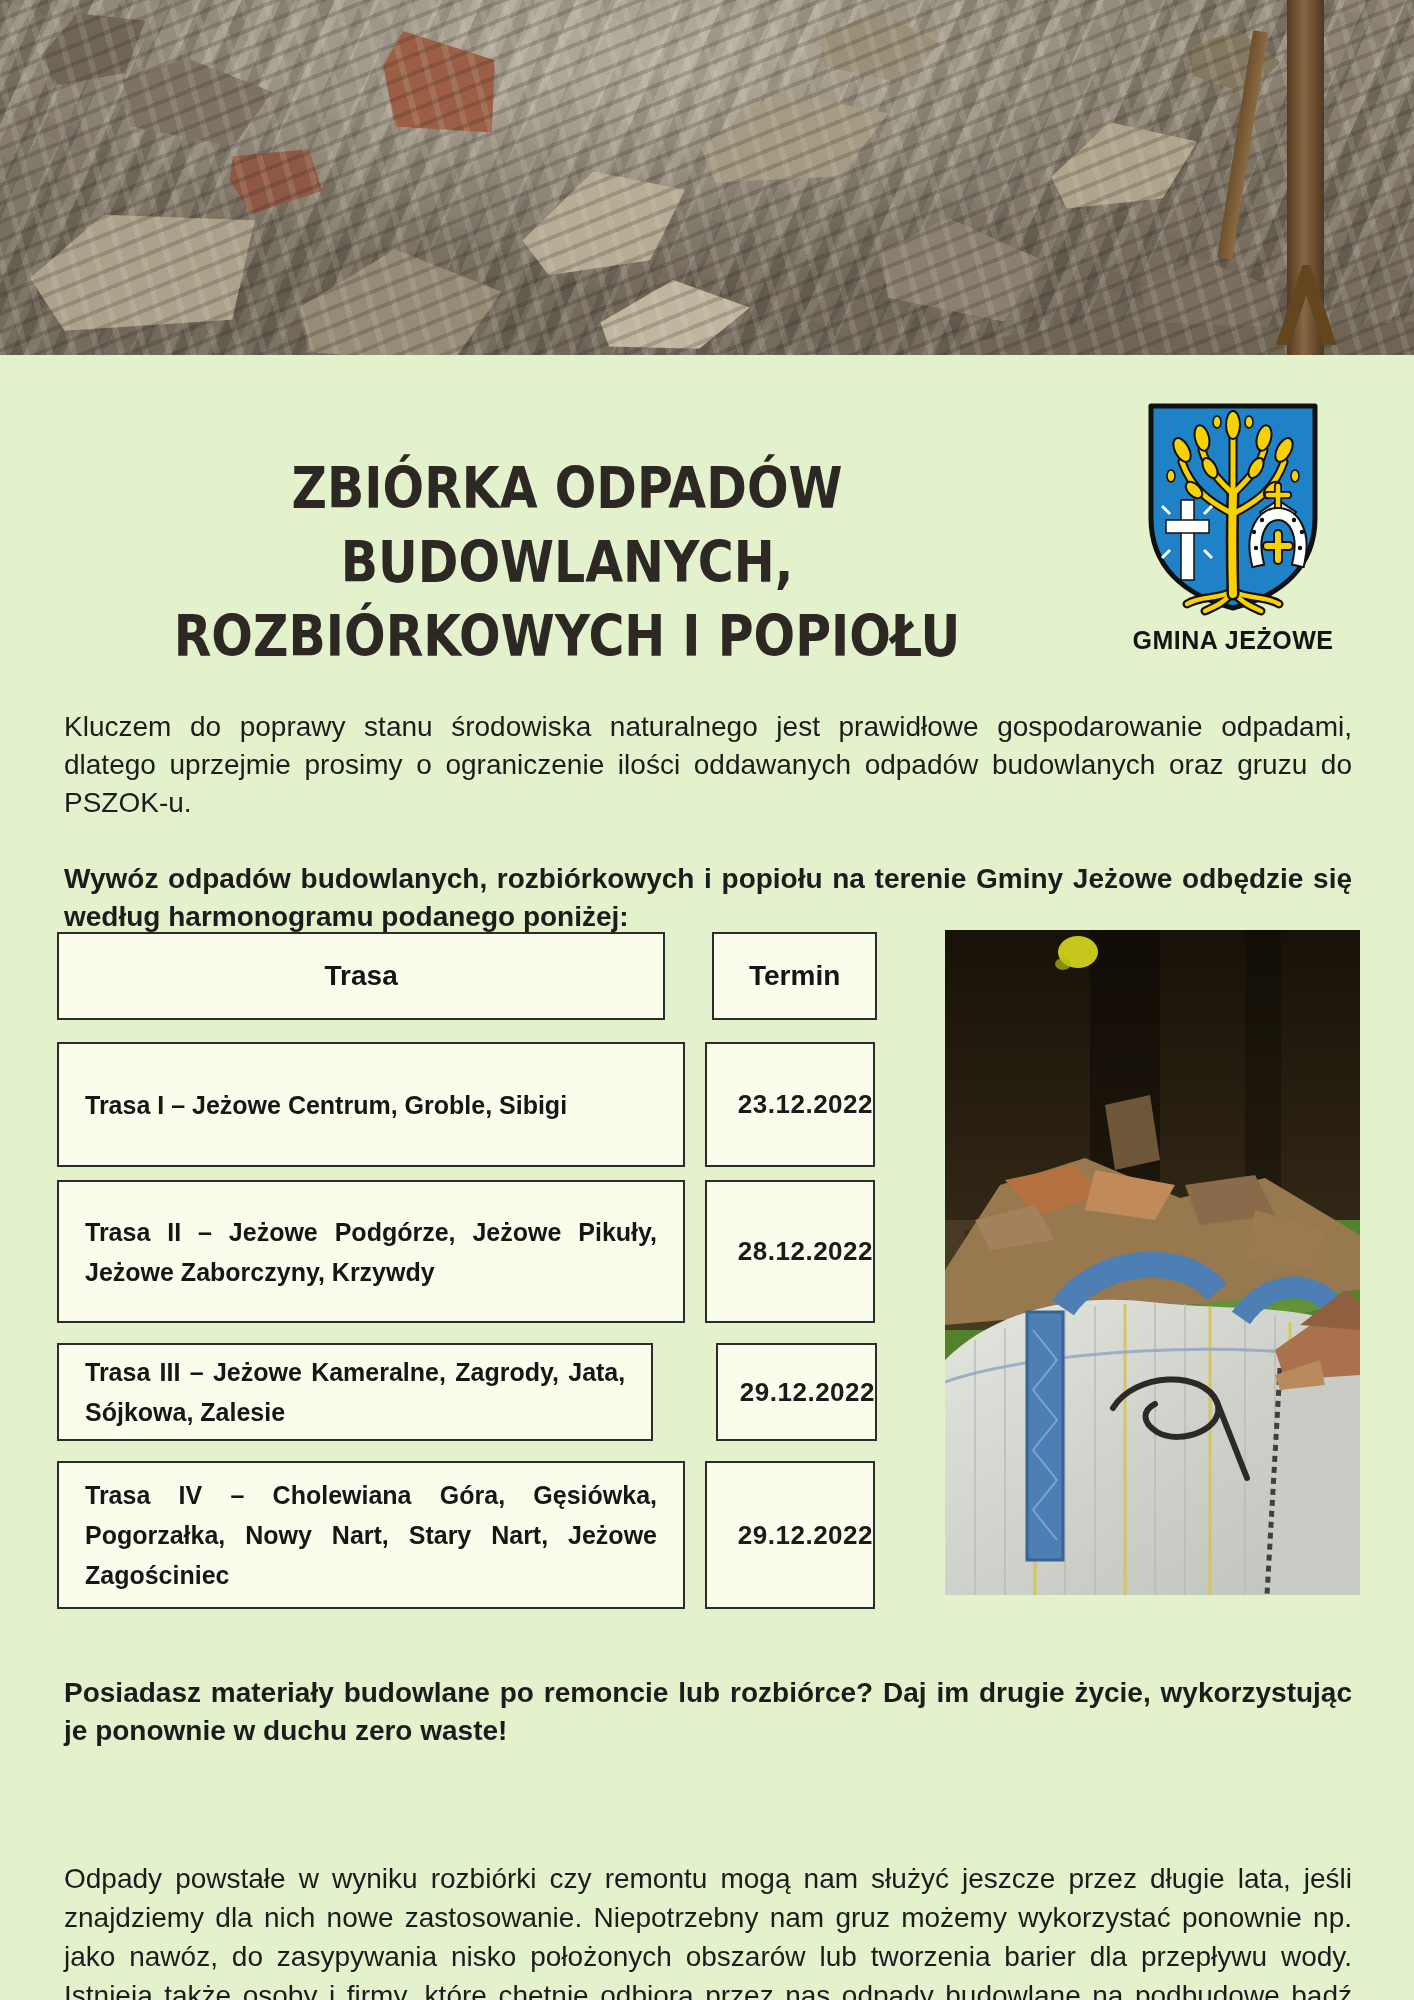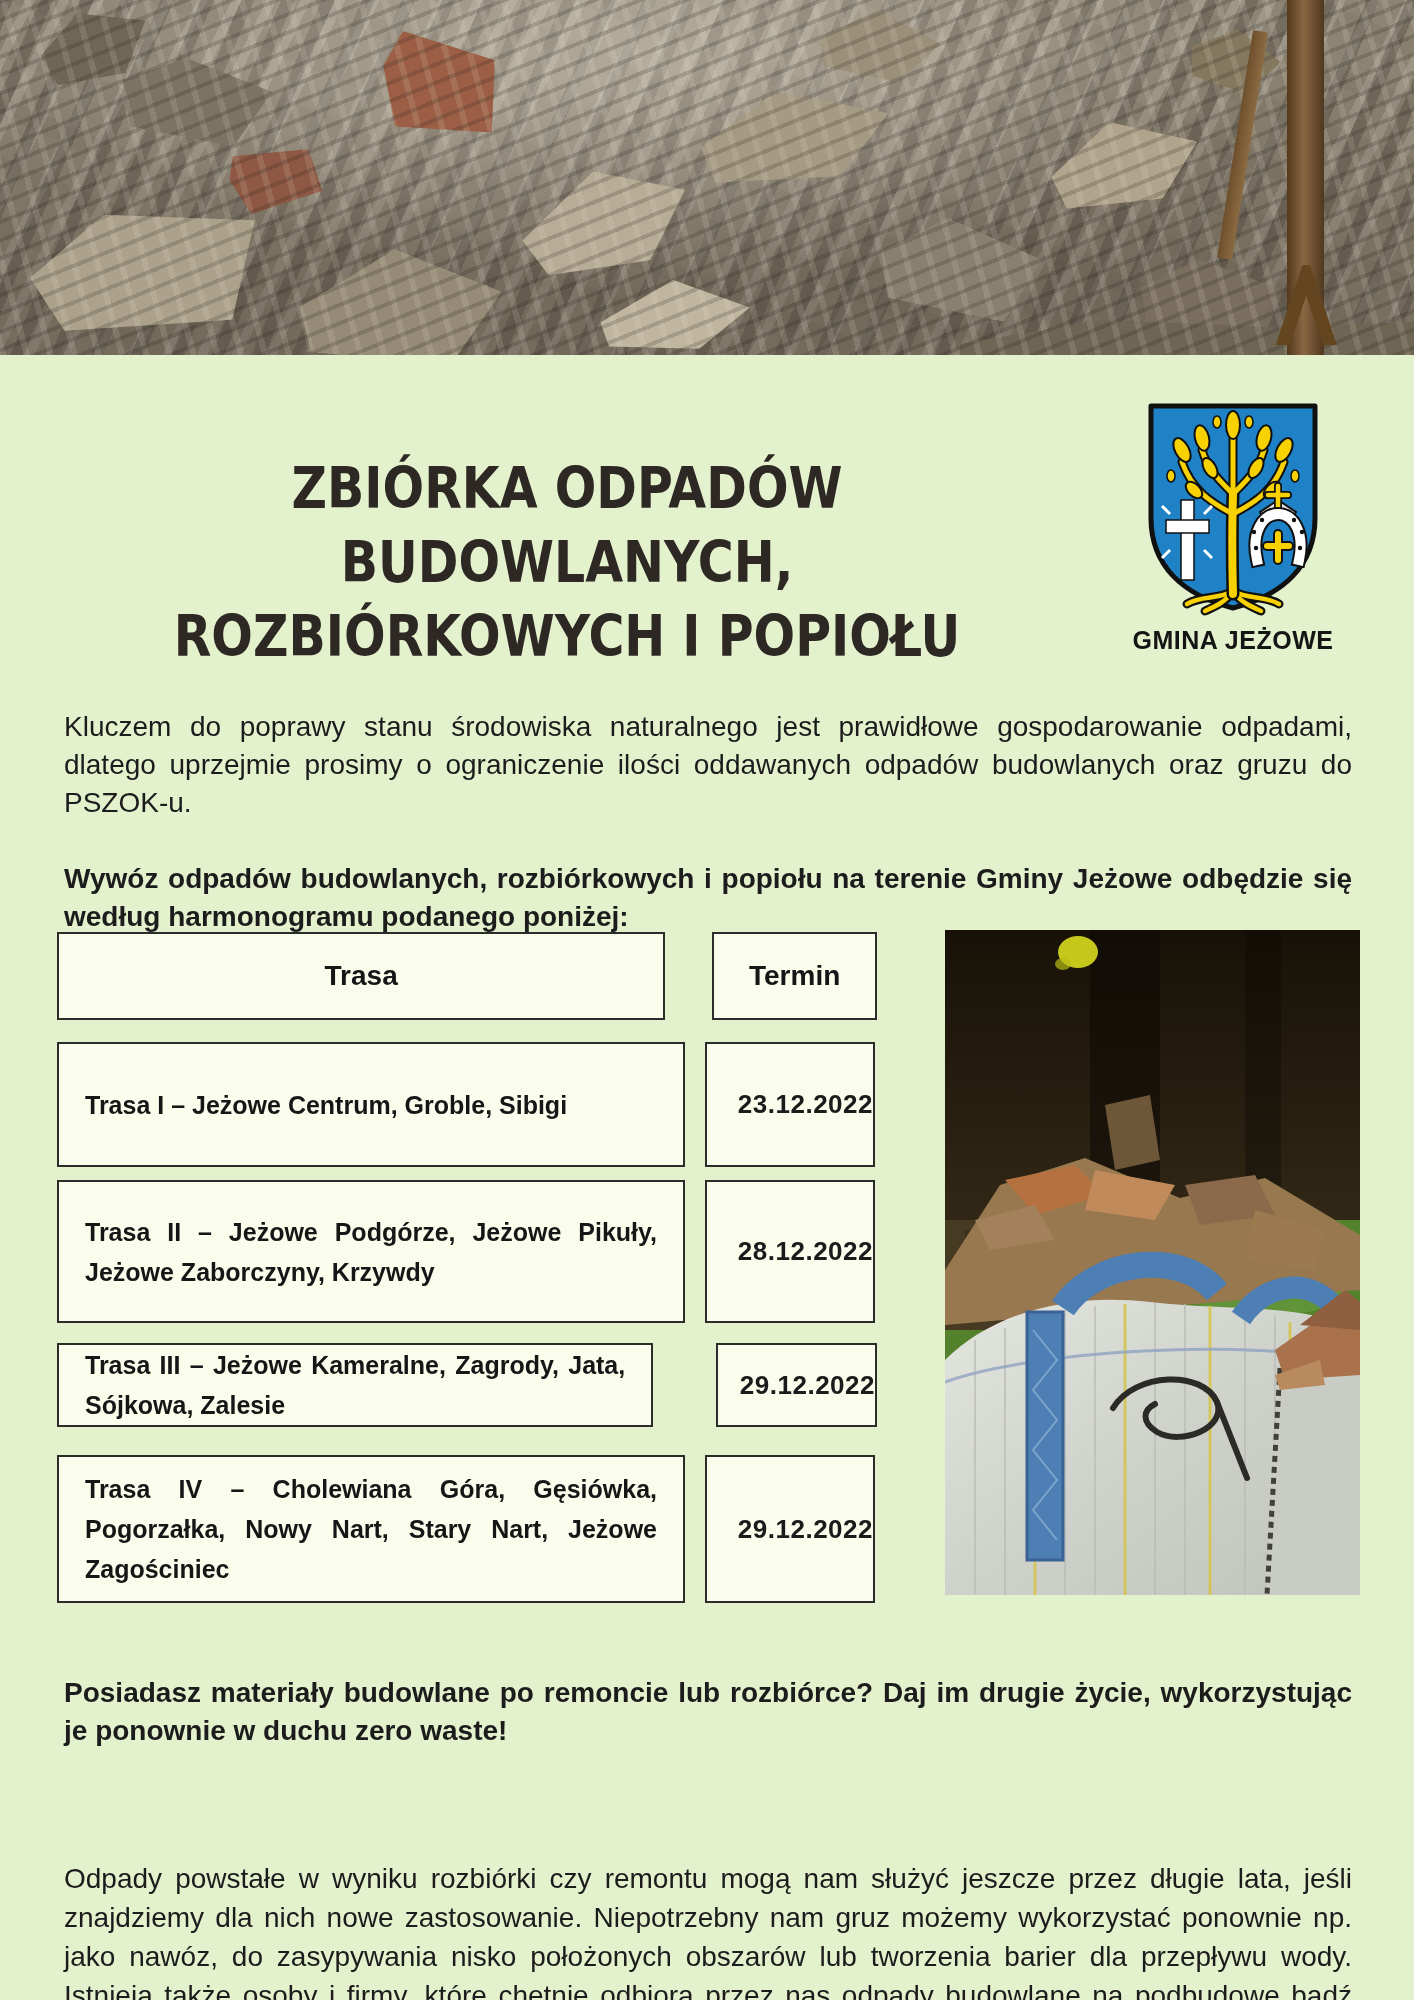--- a/index.html
+++ b/index.html
@@ -53,21 +53,21 @@
   .cell{background:#fafdec;border:2px solid #2c2c2a;box-sizing:border-box;display:flex;align-items:center;justify-content:flex-end;}
   .c-trasa{width:628px;padding:0 26px;}
   .c-termin{width:170px;margin-left:20px;justify-content:flex-end;}
   .c-trasa p{margin:0;width:100%;text-align:justify;font-weight:bold;font-size:25px;line-height:40px;color:#161616;}
   .t-head .c-trasa{justify-content:center;padding:0;}
   .t-head .cell{font-weight:bold;font-size:28px;color:#161616;justify-content:center;}
   .c-termin span{font-weight:bold;font-size:26px;color:#1b1b1b;letter-spacing:.5px;}
   .t-head{height:88px;margin-bottom:22px;gap:27px;}
   .row-1{height:125px;margin-bottom:13px;}
   .row-2{height:143px;margin-bottom:20px;}
-  .row-3{height:84px;margin-bottom:28px;gap:43px;}
+  .row-3{height:98px;margin-bottom:20px;gap:43px;}
   .row-4{height:148px;}
 
   
   .sidephoto{position:absolute;left:945px;top:930px;width:415px;height:665px;overflow:hidden;}
 </style>
 </head>
 <body>
 
 <div class="page">
 

